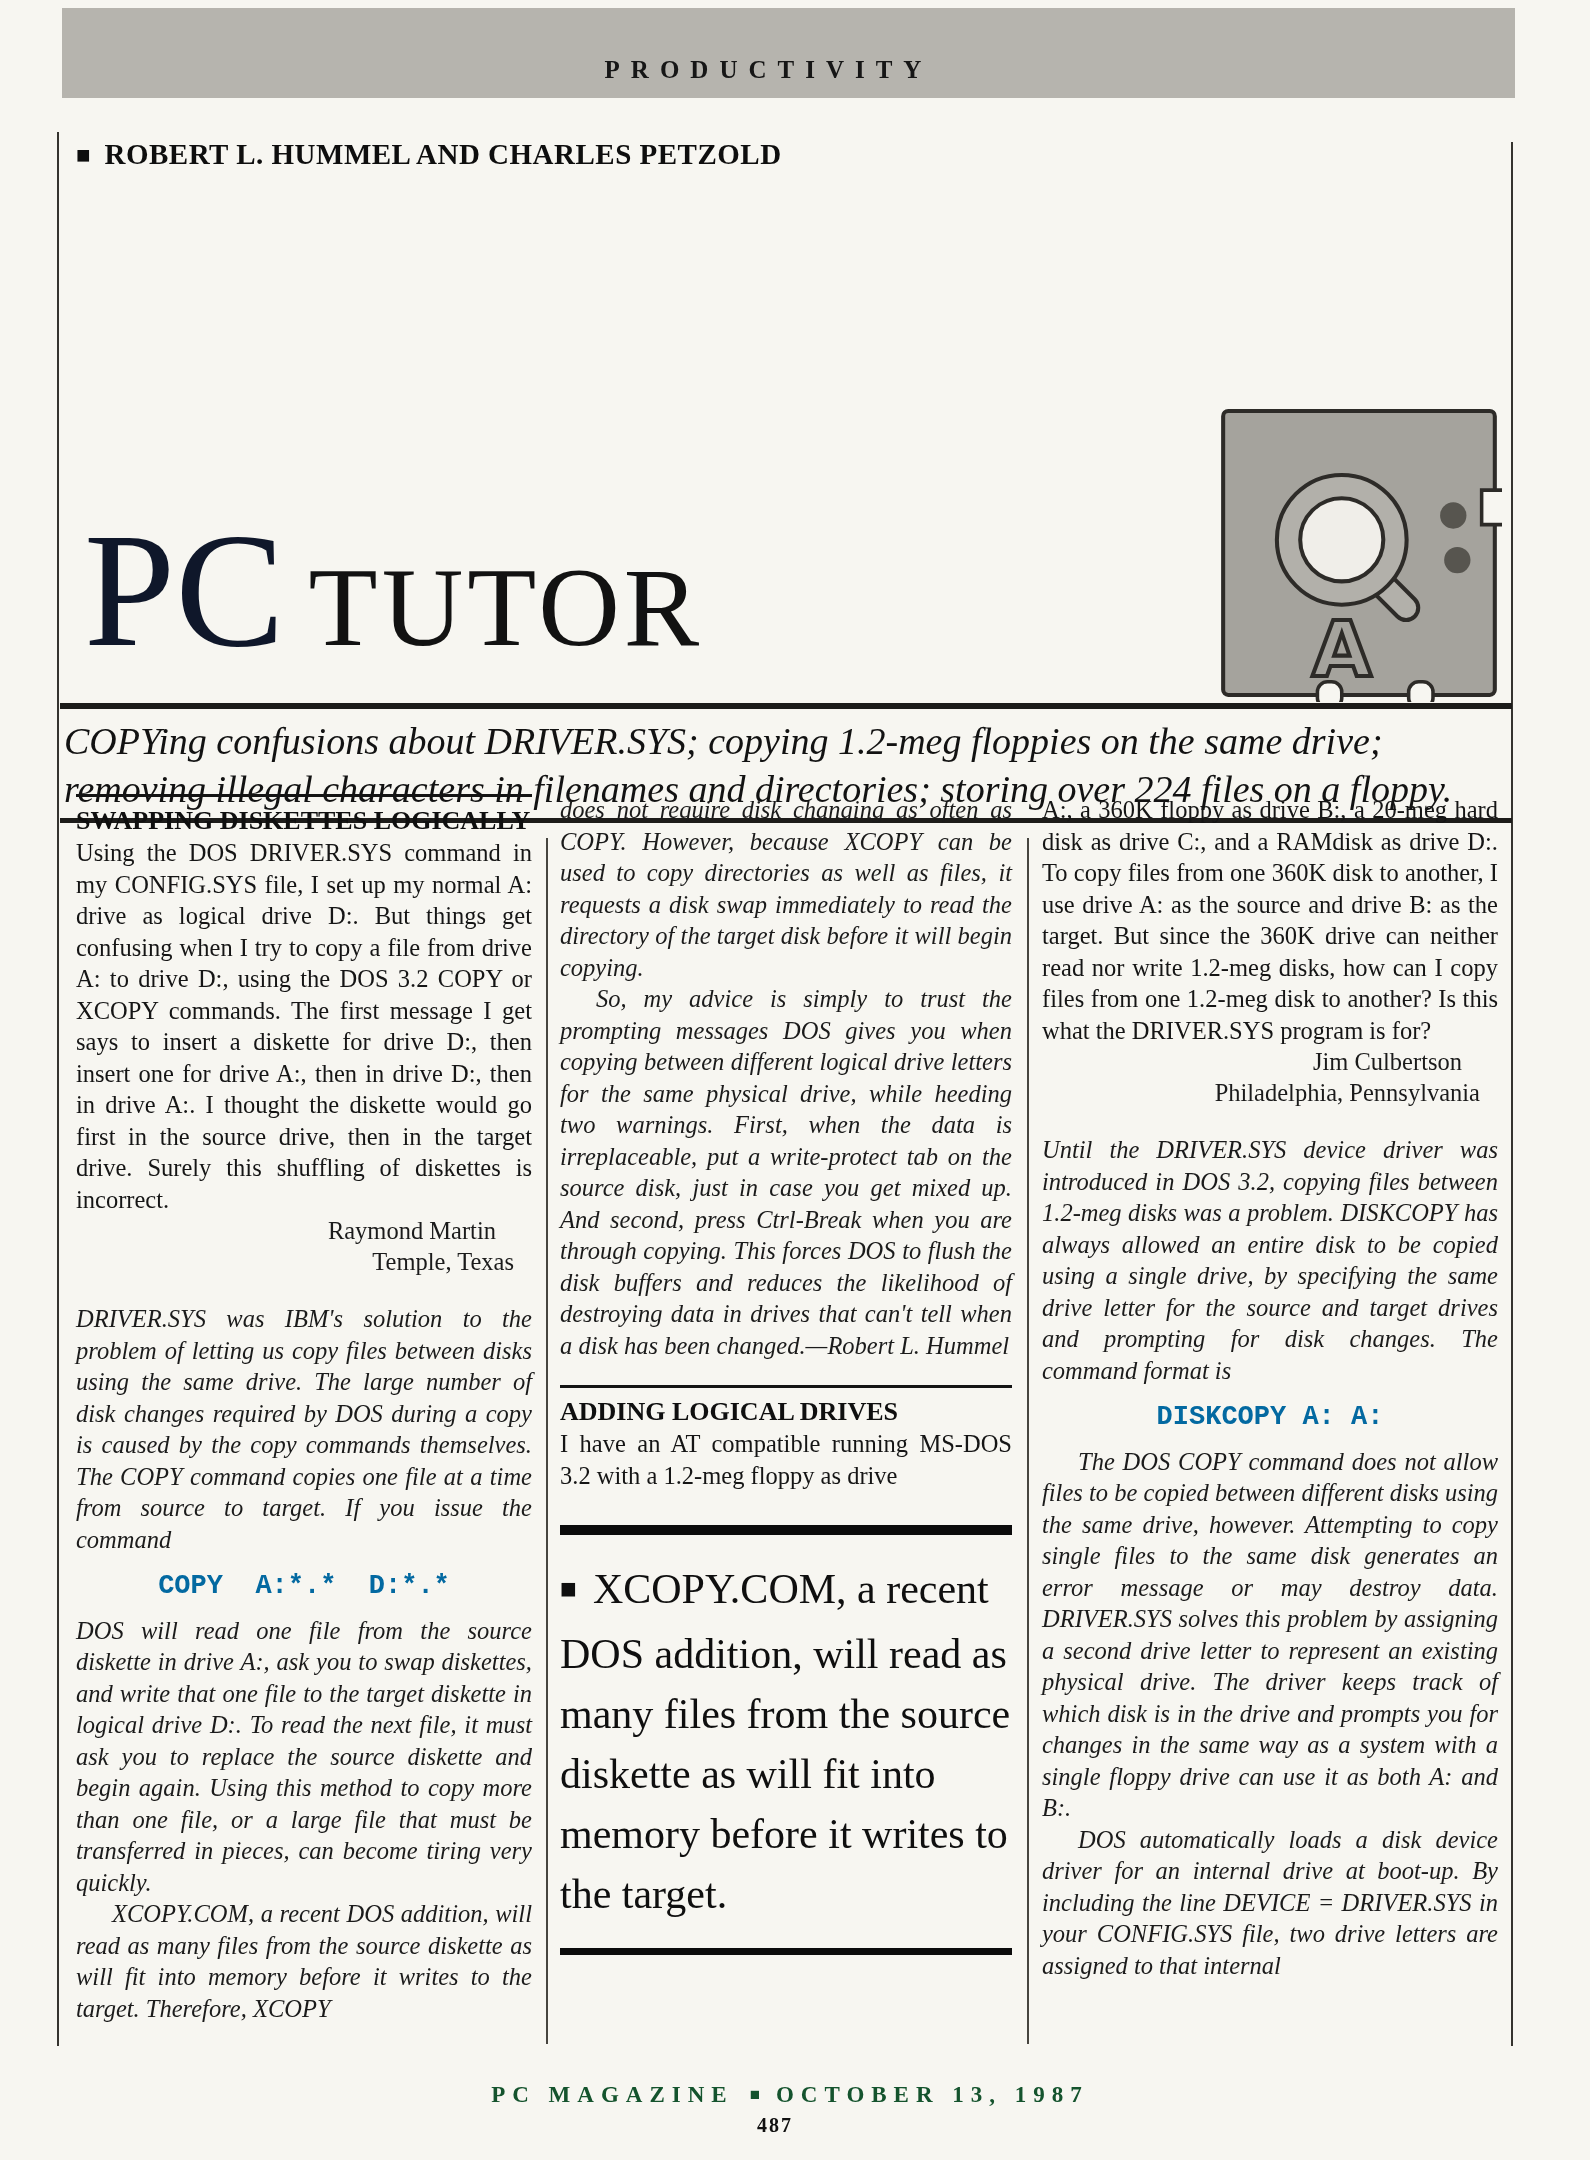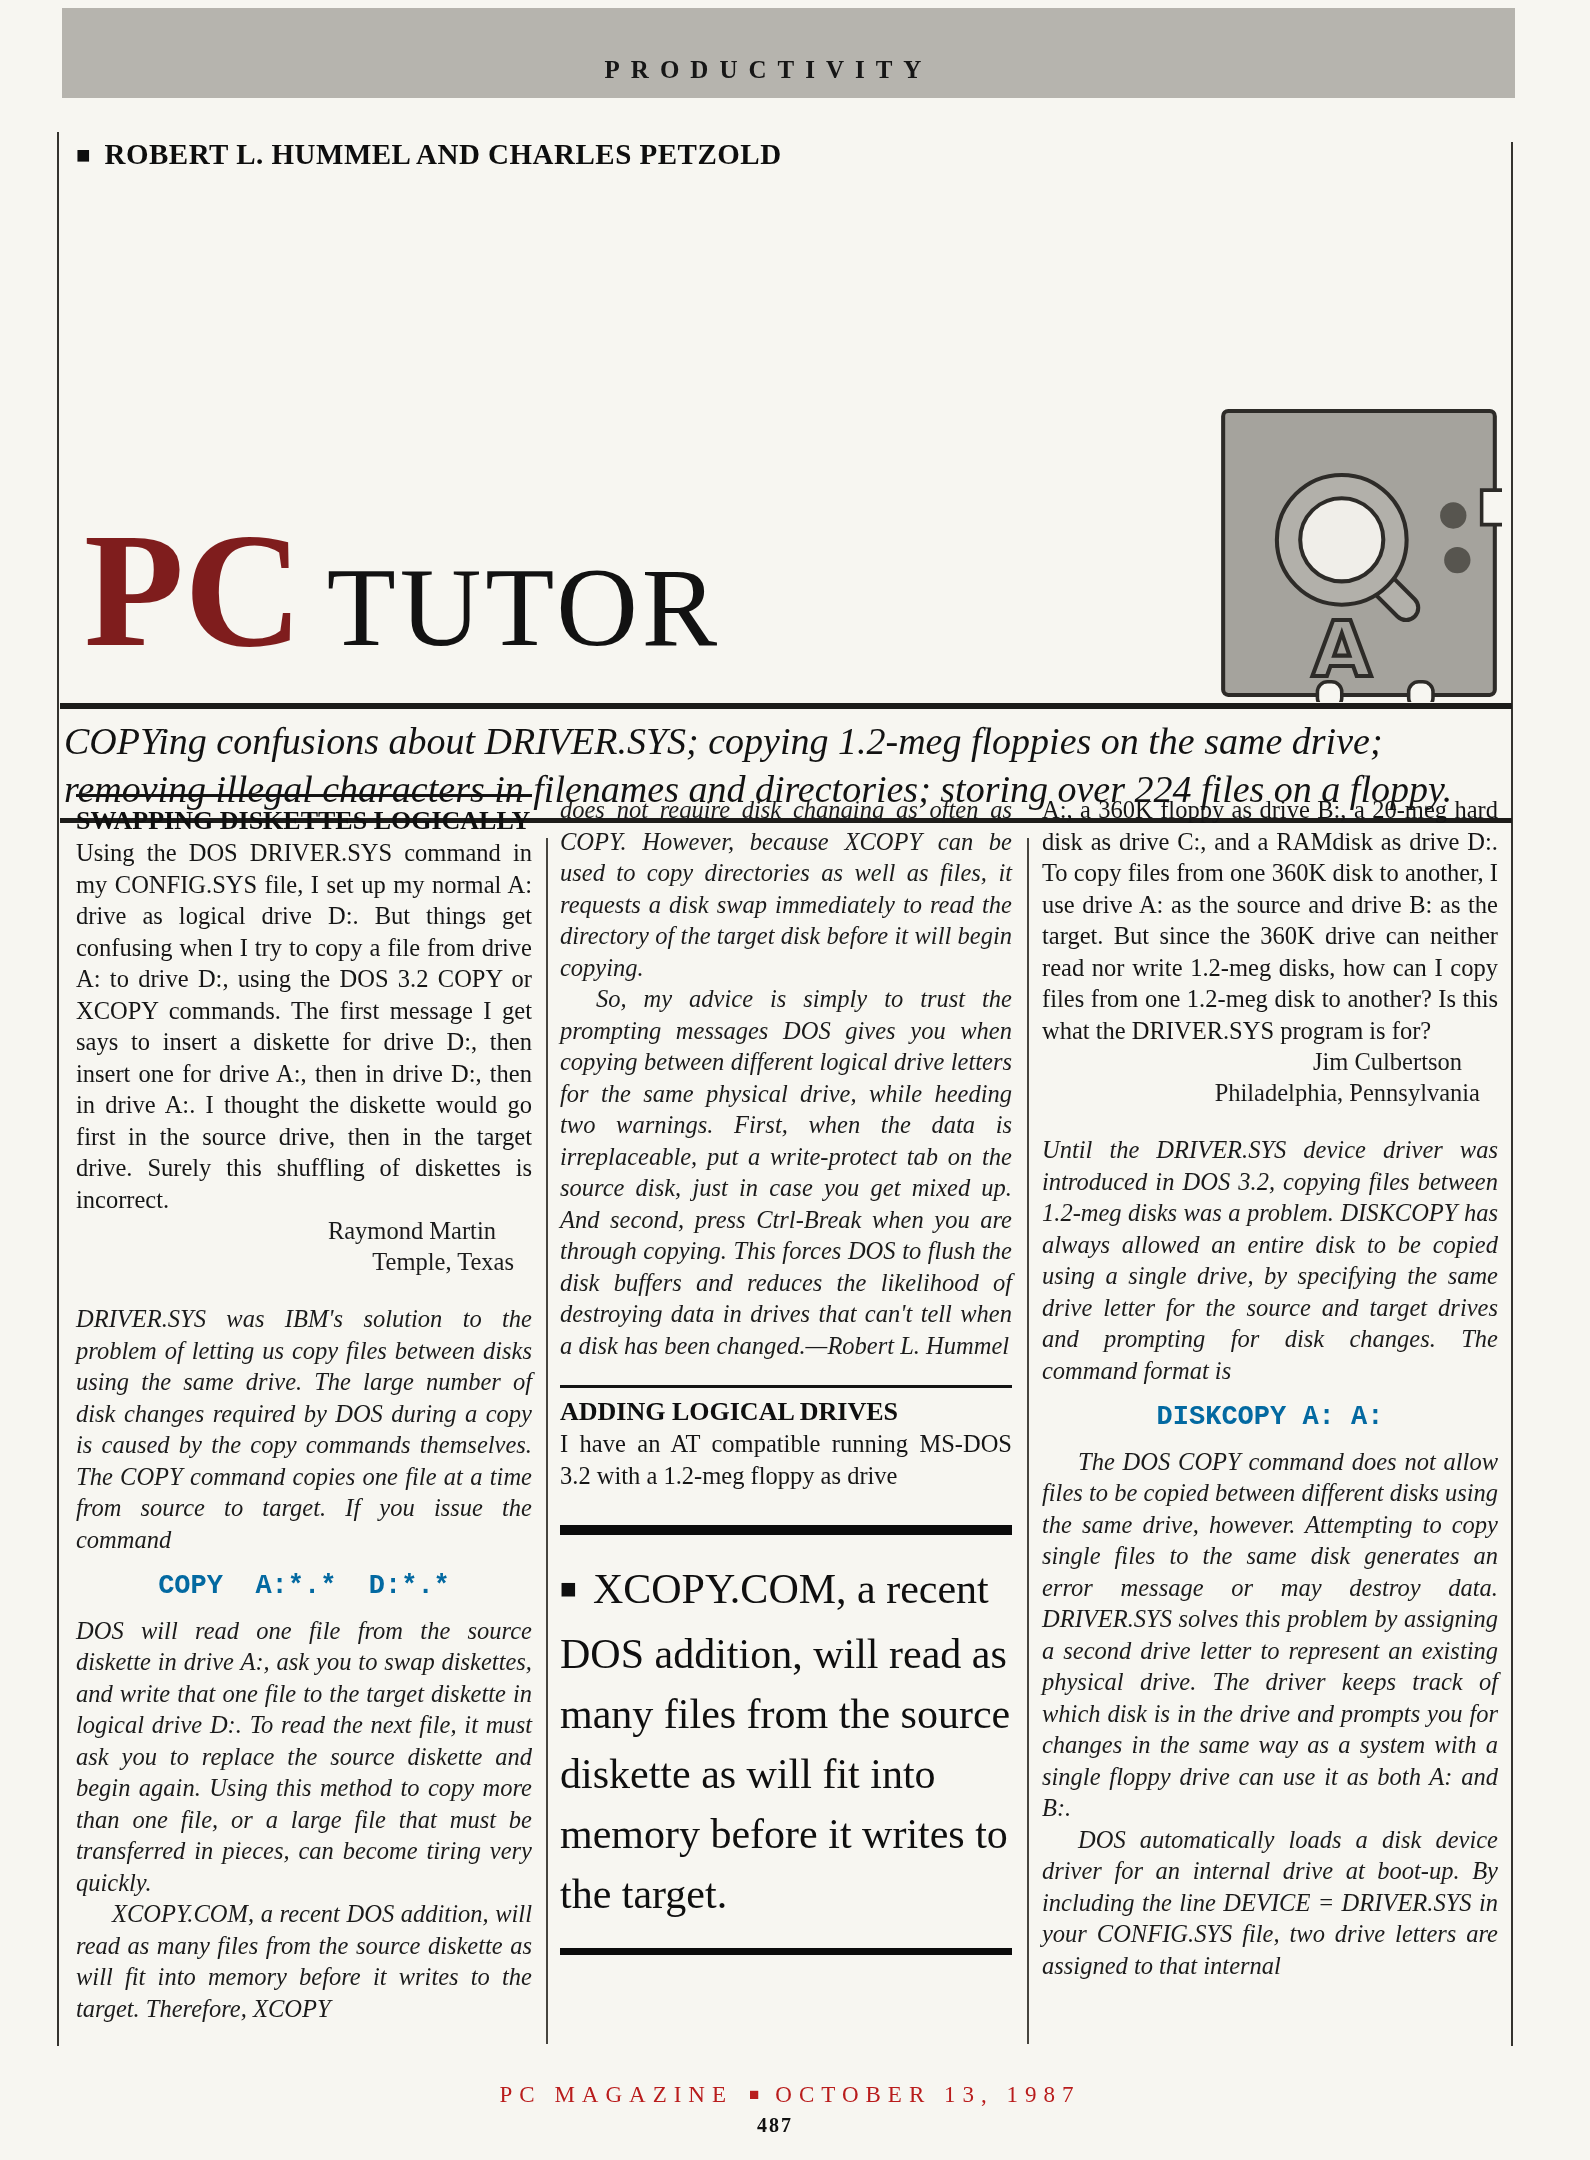--- a/index.html
+++ b/index.html
@@ -29,21 +29,21 @@
   .byline-bullet{font-size:24px;line-height:24px;color:#0e0e0e;}
   .byline-text{font-size:29px;font-weight:bold;letter-spacing:0.5px;color:#0e0e0e;}
   
   .rule-left{position:absolute;left:57px;top:132px;width:2px;height:1914px;background:#35332f;}
   .rule-right{position:absolute;left:1511px;top:142px;width:2px;height:1904px;background:#35332f;}
   
   .title{
     position:absolute;left:84px;top:508px;
     display:flex;align-items:baseline;
   }
-  .title-pc{font-size:164px;line-height:164px;color:#7f1d1d;font-weight:bold;}
+  .title-pc{font-size:164px;line-height:164px;color:#0f172a;}
   .title-tutor{font-size:113px;line-height:113px;letter-spacing:4px;margin-left:24px;color:#121212;}
   
   .floppy{position:absolute;left:1218px;top:406px;width:284px;height:296px;}
   
   .hr{position:absolute;left:60px;width:1452px;background:#1d1c1a;}
   .hr-title{top:703px;height:6px;}
   .hr-deck{top:818px;height:5px;}
   
   .deck{position:absolute;left:64px;top:717px;width:1456px;}
   .deck-line{
@@ -76,21 +76,21 @@
   }
   
   .pullquote{margin-top:34px;}
   .pq-bar-top{height:10px;background:#0c0c0c;margin-bottom:24px;}
   .pq-bar-bottom{height:7px;background:#0c0c0c;margin-top:24px;}
   .pq-text{font-size:42px;line-height:60px;color:#0f0f0f;text-align:left;}
   .pq-bullet{font-size:28px;margin-right:16px;position:relative;top:-5px;}
   
   .footer{
     position:absolute;left:60px;top:2082px;width:1460px;text-align:center;
-    font-size:23px;font-weight:normal;letter-spacing:7px;color:#b91c1c;
+    font-size:23px;font-weight:bold;letter-spacing:7px;color:#14532d;
   }
   .f-bullet{margin:0 16px;font-size:17px;position:relative;top:-2px;letter-spacing:0;}
   .pageno{
     position:absolute;left:60px;top:2114px;width:1430px;text-align:center;
     font-size:20px;font-weight:bold;letter-spacing:2px;color:#111;
   }
 </style>
 </head>
 <body>
 

